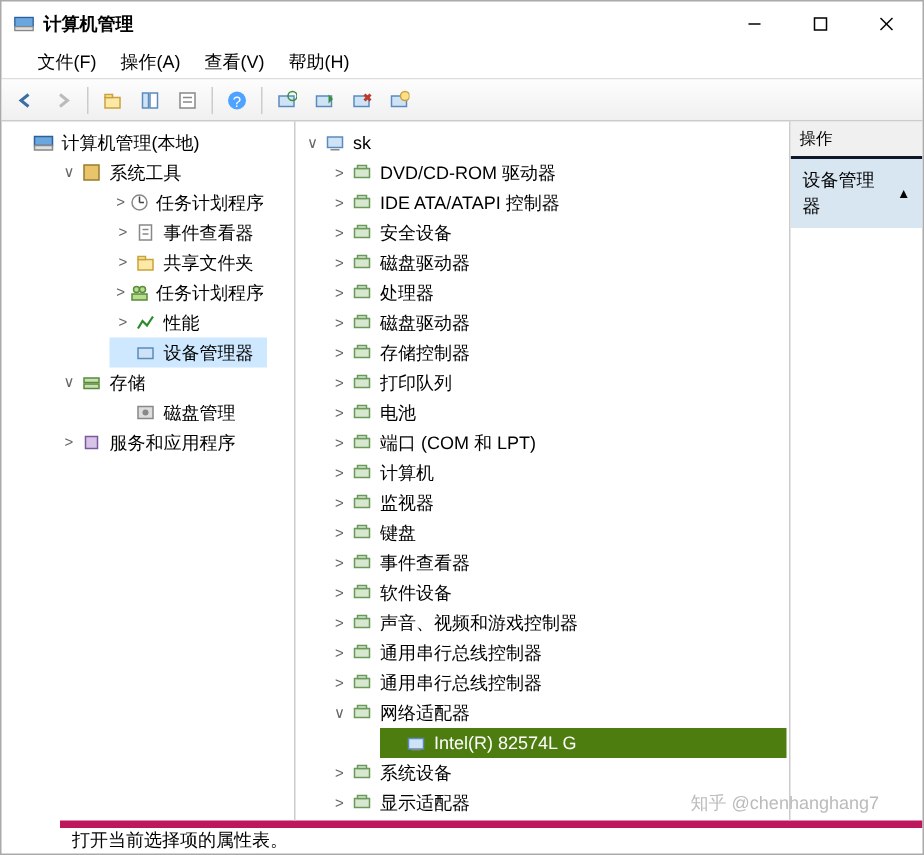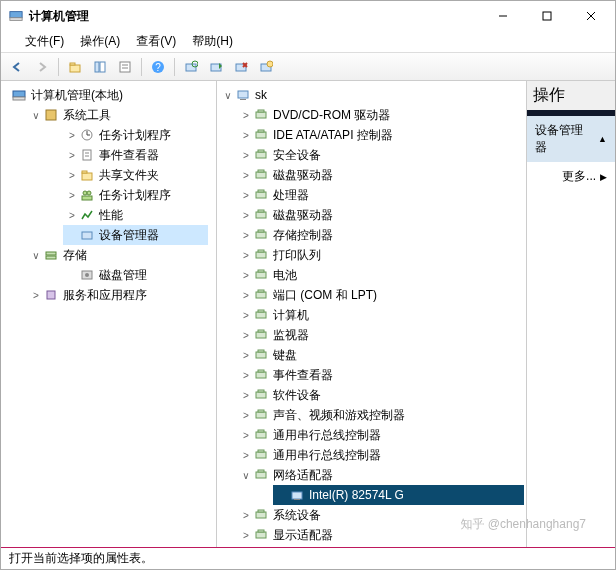--- a/index.html
+++ b/index.html
@@ -8,36 +8,36 @@
 .titlebar .icon { width: 14px; height: 14px; margin-right: 6px; }
 .titlebar .title { flex: 1; font-size: 12px; }
 .winbtns { display: flex; }
 .winbtn { width: 44px; height: 28px; display: flex; align-items: center; justify-content: center; cursor: pointer; }
 .menubar { height: 22px; display: flex; align-items: center; padding: 0 16px; border-bottom: 1px solid #ddd; }
 .menuitem { padding: 2px 8px; cursor: pointer; }
 .toolbar { height: 28px; display: flex; align-items: center; padding: 0 4px; border-bottom: 1px solid #ccc; background: linear-gradient(#fdfdfd,#f0f0f0); gap:1px;}
 .tbtn { width: 24px; height: 22px; display: flex; align-items: center; justify-content: center; cursor: pointer; border-radius:2px;}
 .tsep { width: 1px; height: 18px; background: #ccc; margin: 0 3px; }
 .content { display: flex; height: calc(100% - 30px - 22px - 28px - 22px); }
-.left { width: 216px; border-right: 1px solid #ccc; overflow: auto; padding: 4px 8px; }
+.left { width: 196px; border-right: 1px solid #ccc; overflow: auto; padding: 4px 18px; }
 .center { flex: 1; border-right: 1px solid #ccc; overflow: auto; padding: 4px 2px; position: relative; }
 .right { width: 88px; overflow: auto; }
-.right-head { background: #f0f0f0; padding: 4px 6px; font-size: 16px; border-bottom: 6px solid #0f172a; font-family: Liberation Serif, serif; }
+.right-head { background: #f0f0f0; padding: 4px 6px; font-size: 11px; border-bottom: 2px solid #0f172a; font-family: Liberation Serif, serif; }
 .right-item { padding: 6px 8px; cursor: pointer; display:flex; justify-content:flex-end; align-items:center; gap:4px;}
 .right-item.hl { background: #d8e6f2; }
 .tree-node { display: flex; align-items: center; height: 20px; padding: 0 2px; cursor: pointer; white-space: nowrap; }
 .tree-node.sel { background: #cde8ff; }
-.tree-node.hlsel { background: #0c4a6e; color: #fff; }
+.tree-node.hlsel { background: #4d7c0f; color: #fff; }
 .twisty { width: 14px; text-align: center; color: #666; font-size: 10px; cursor: pointer; }
 .twisty.none { visibility: hidden; }
 .nicon { width: 16px; height: 16px; display: inline-flex; align-items: center; justify-content: center; margin-right: 4px; }
 .children > .row { padding-left: 18px; }
 .children .children > .row { padding-left: 36px; }
-.status { height: 22px; border-top: 1px solid #be185d; padding: 2px 8px; display: flex; align-items: center; font-size: 12px; }
-.watermark { position: absolute; right: 30px; bottom: 37px; color: #bbb; font-size: 12px; pointer-events: none; z-index:20;}
+.status { height: 22px; border-top: 5px solid #be185d; padding: 2px 8px; display: flex; align-items: center; font-size: 12px; margin-left: 39px; }
+.watermark { position: absolute; right: 30px; bottom: 26px; color: #bbb; font-size: 12px; pointer-events: none; z-index:20;}
 svg { display: block; }
 .row { display:block; }
 </style>
 </head>
 <body>
 
 <div class="titlebar">
   <span class="icon">
     <svg width="14" height="14" viewBox="0 0 16 16">
         <rect x="1" y="3" width="14" height="7" fill="#6aa7de" stroke="#2d5f9e"></rect>
@@ -567,24 +567,20 @@
     </div>
 
   </div>
 
   <div class="right">
     <div class="right-head">操作</div>
     <div class="right-item hl">
       <span>设备管理器</span>
       <span style="font-size:9px;">▲</span>
     </div>
-    <div class="right-item">
-      <span>更多...</span>
-      <span style="font-size:9px;">▶</span>
-    </div>
   </div>
 </div>
 
 <div class="status">
   <span>打开当前选择项的属性表。</span>
 </div>
 
 <div class="watermark">知乎 @chenhanghang7</div>
 
 </body></html>

